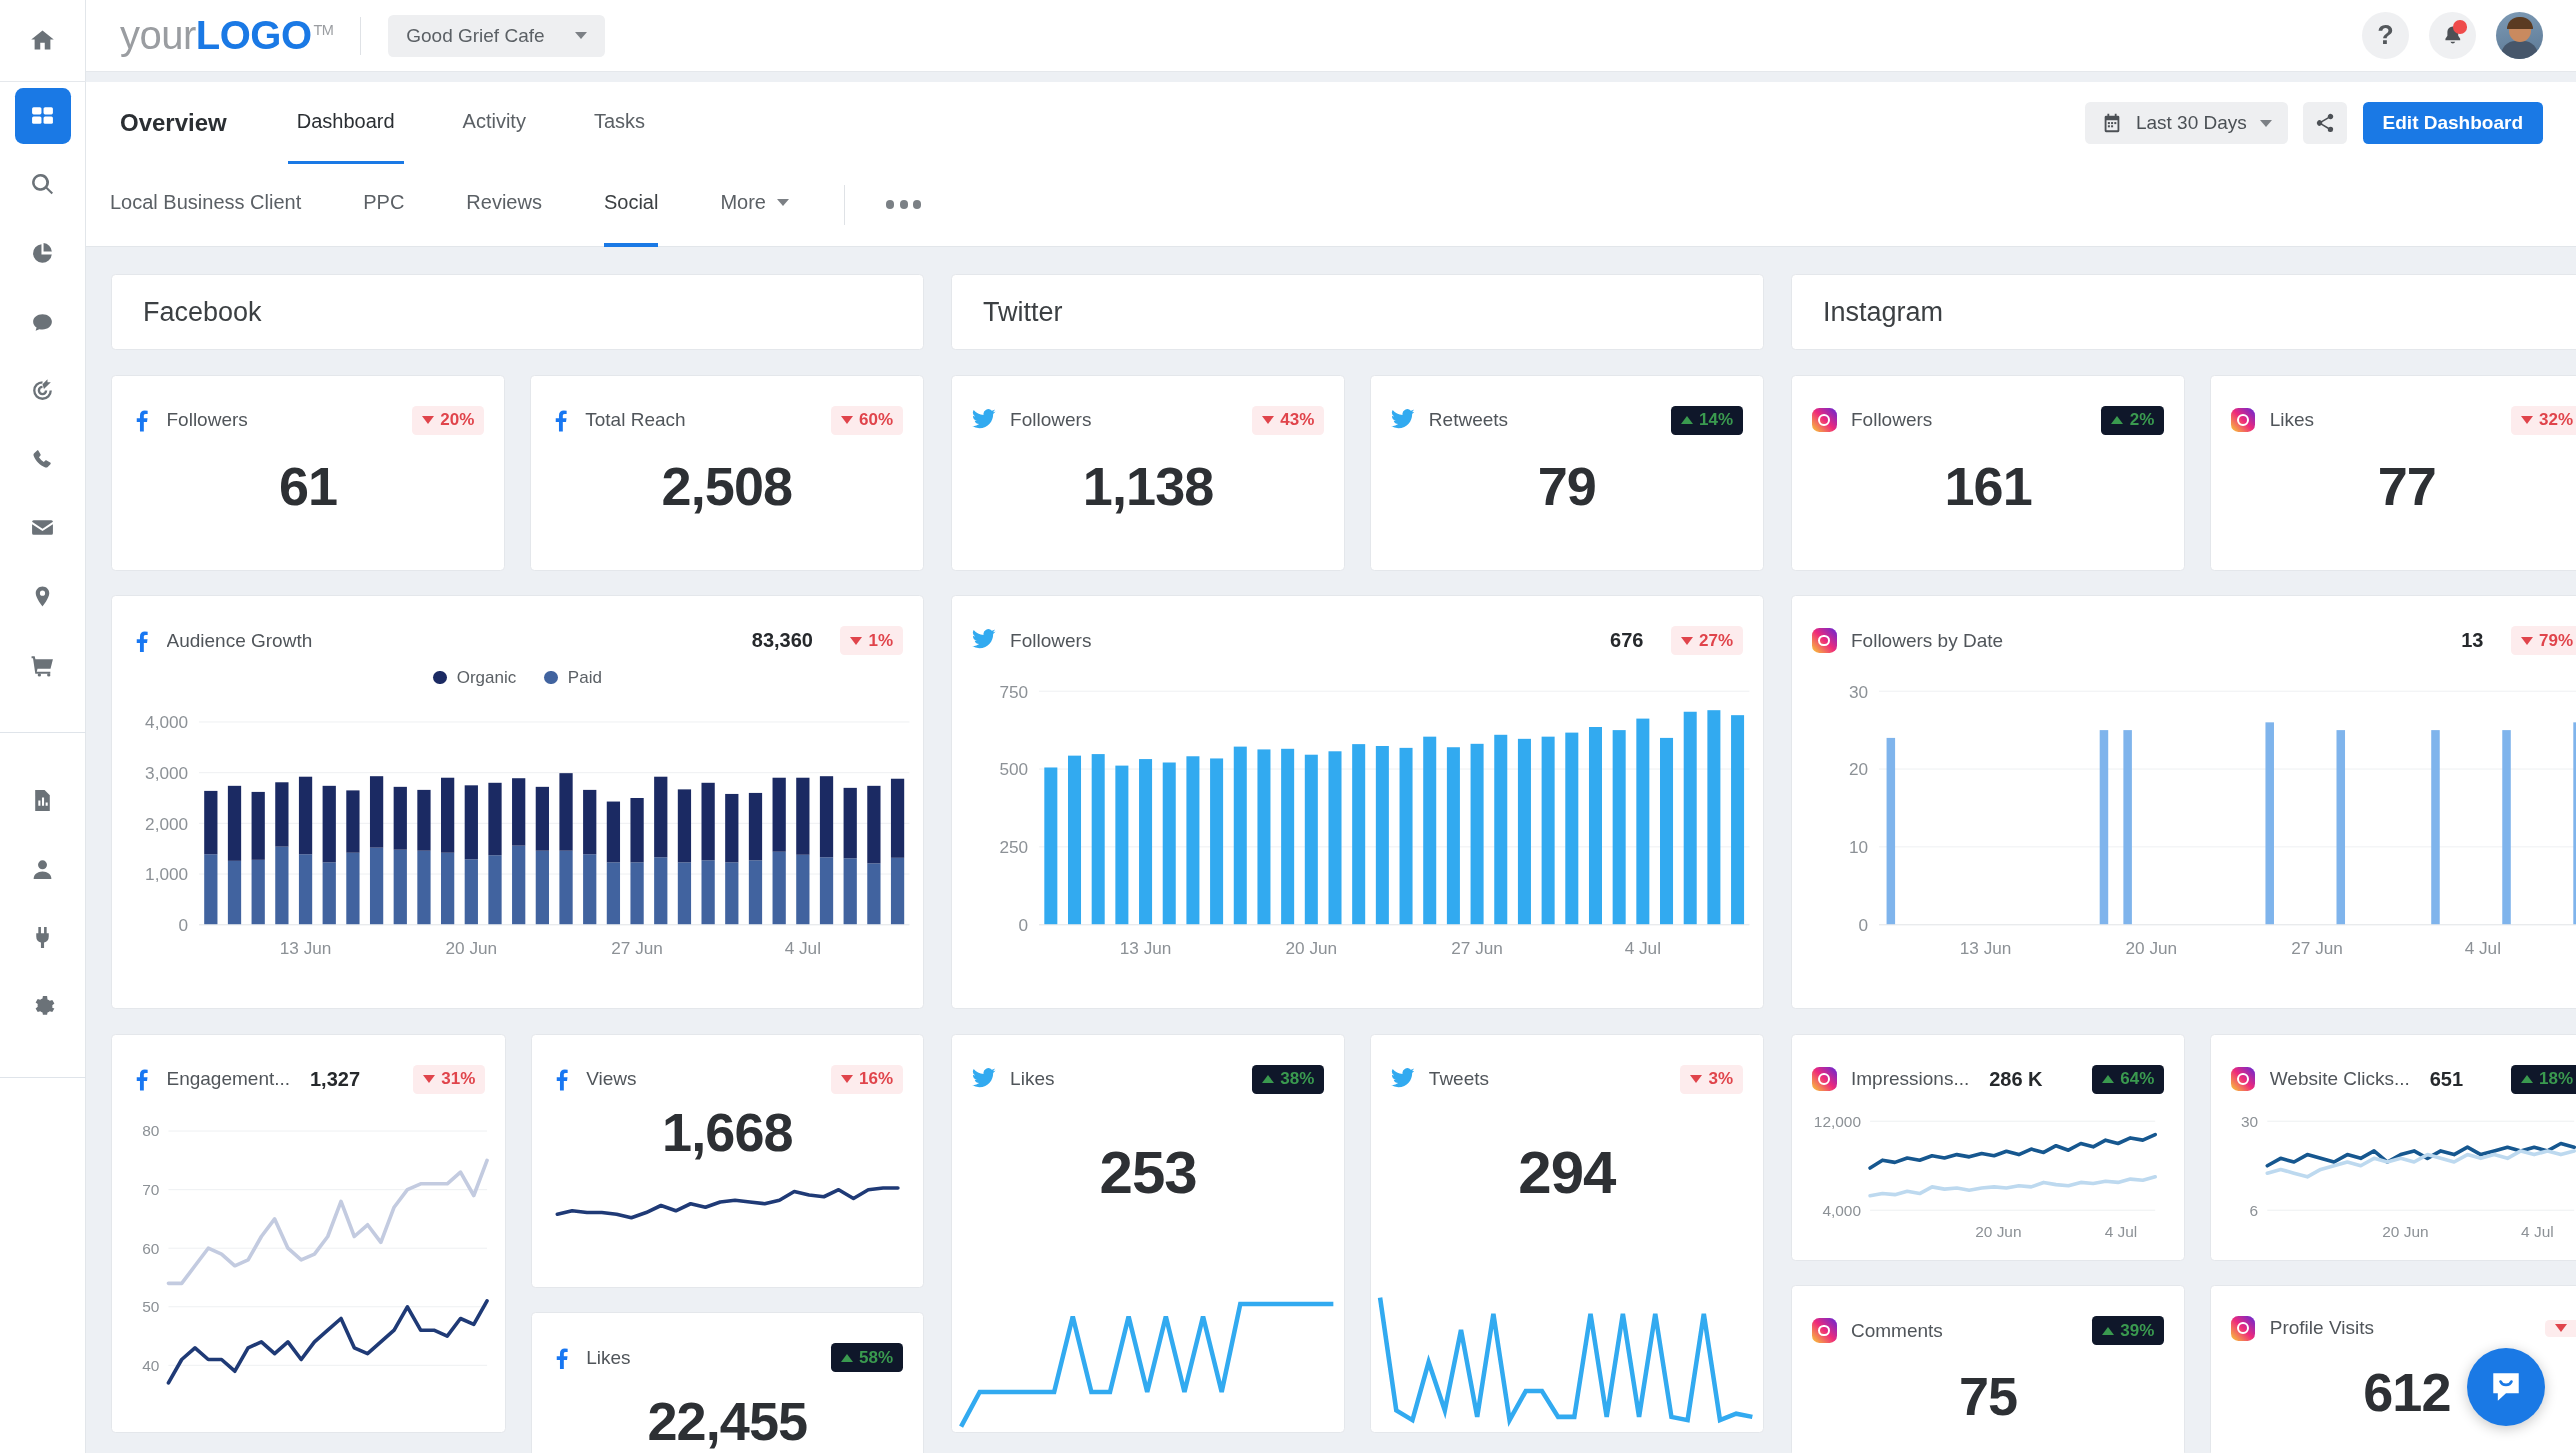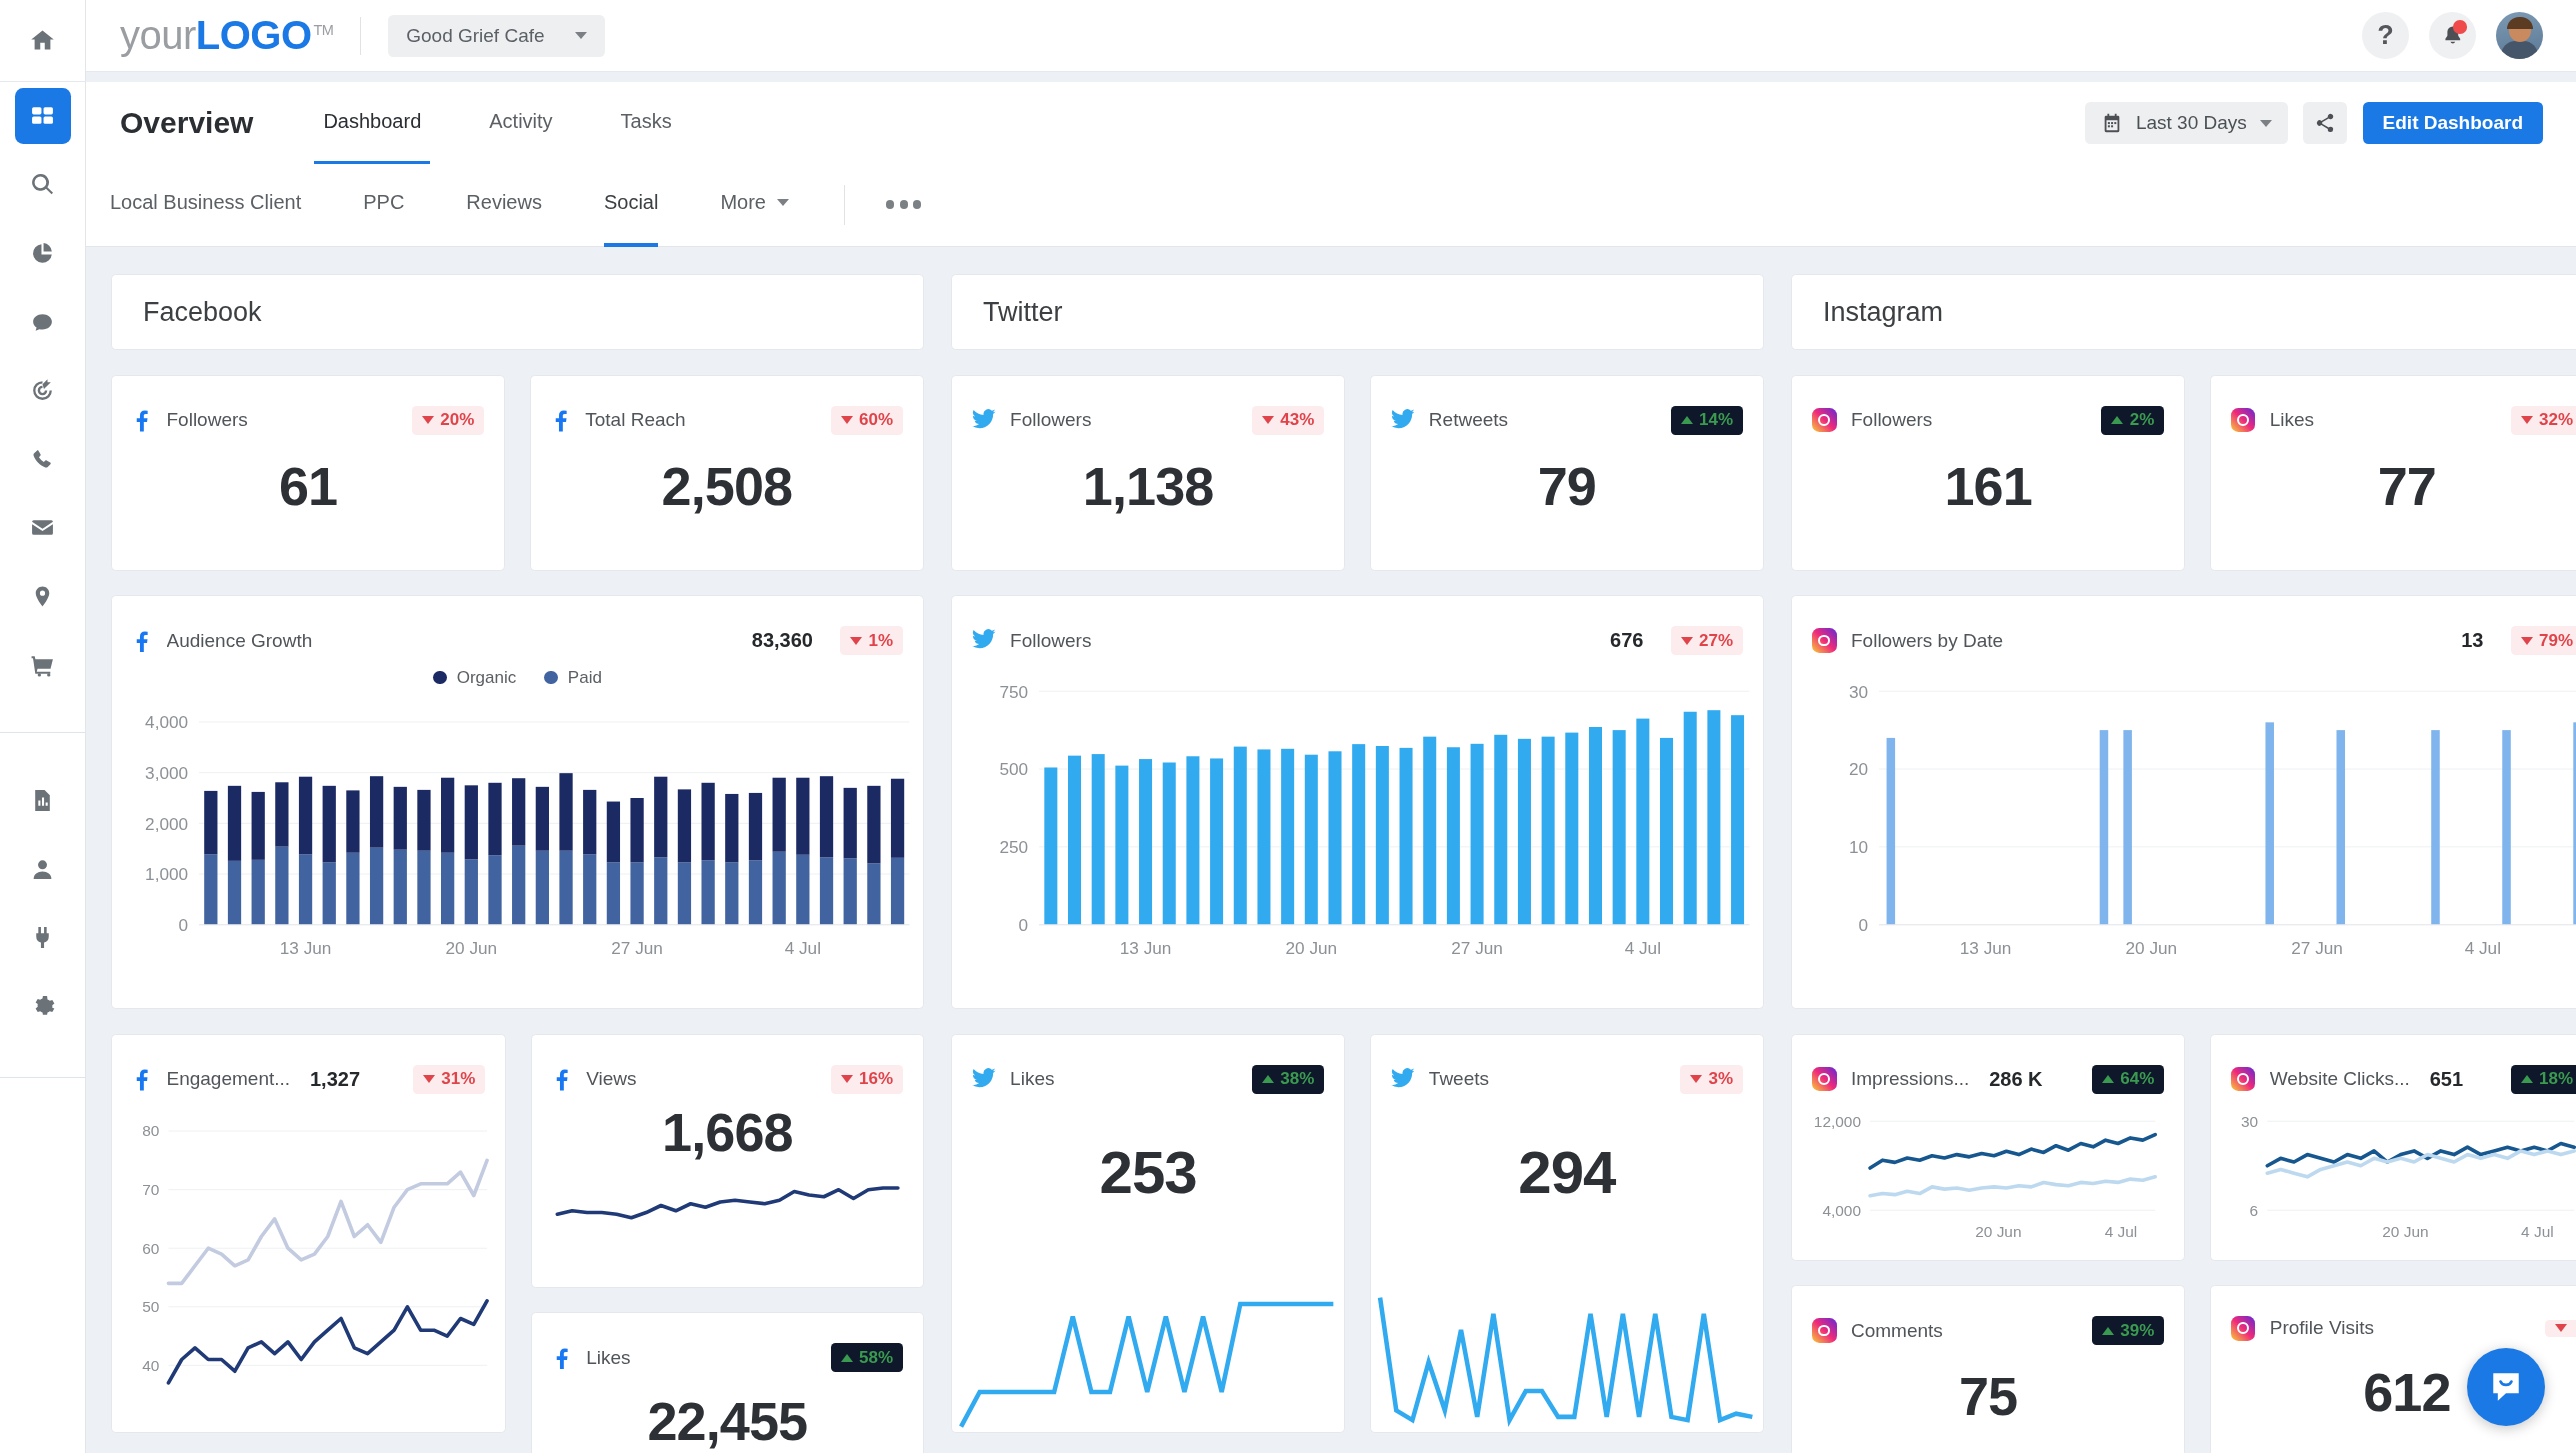--- a/index.html
+++ b/index.html
@@ -70,21 +70,21 @@
   }
   .av-head { position:absolute; left:12.7px; top:7.3px; width:22.7px; height:22.7px; border-radius:50%; background:#c98a5f; }
   .av-hair { position:absolute; left:11px; top:4.5px; width:26px; height:12.7px; border-radius:12.7px 12.7px 0 0; background:#5b3b22; }
   .av-body { position:absolute; left:5.4px; top:29px; width:37px; height:23.6px; border-radius:14.5px 14.5px 0 0; background:#46566a; }
 
   
   #pagehead {
     position: absolute; left: 86px; top: 82px; width: 2490px; height: 82px;
     background: #fff; display: flex; align-items: center; z-index: 15;
   }
-  .pg-title { margin-left: 34px; font-size: 30px; font-weight: 700; color: #2b2f33; }
+  .pg-title { margin-left: 34px; font-size: 24px; font-weight: 700; color: #2b2f33; }
   .pg-tabs { display: flex; align-items: center; margin-left: 36px; height: 82px; }
   .pg-tab {
     font-size: 20px; color: #5b6065; padding: 0 9px; margin: 0 25px;
     height: 82px; display: flex; align-items: center; cursor: pointer;
     border-bottom: 3.6px solid transparent;
   }
   .pg-tab.active { color: #2b2f33; border-bottom-color: #1a79e5; }
   .head-right { margin-left: auto; display: flex; align-items: center; gap: 15.4px; margin-right: 33px; }
   .pill-btn {
     background: #eeeff1; border-radius: 5.4px; height: 42px; padding: 0 16.3px;

